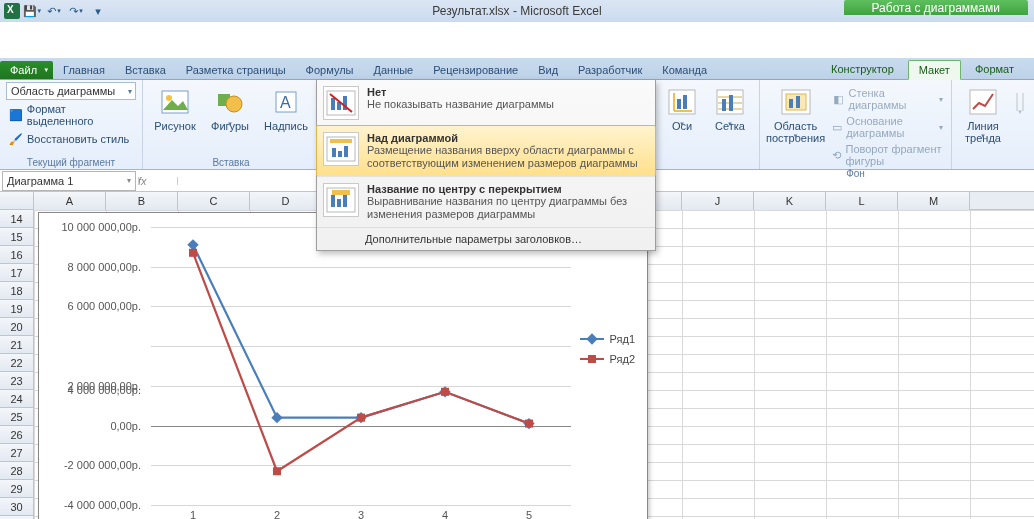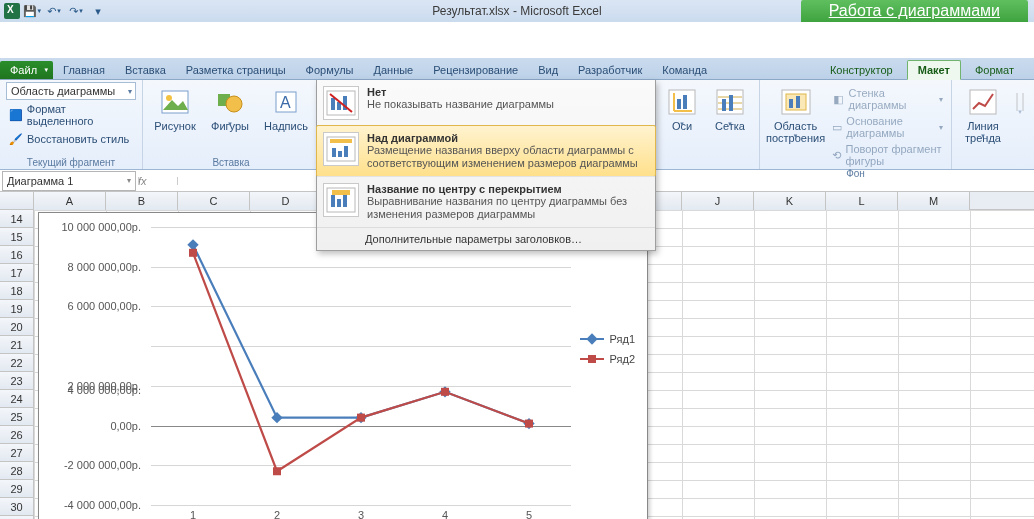--- a/index.html
+++ b/index.html
@@ -6,30 +6,30 @@
   body { background: #fff; width: 1034px; height: 519px; overflow: hidden; font-size: 11px; color: #333; }
 
   
   .titlebar { height: 22px; background: linear-gradient(#dbe6f4,#cadbee); display: flex; align-items: center; position: relative; }
   .qat { display:flex; align-items:center; gap:2px; padding-left:4px;}
   .qat .excel-icon { width:16px; height:16px; background:#217346; border-radius:2px; position:relative;}
   .qat .excel-icon::after{content:"X"; color:#fff; font-weight:bold; font-size:10px; position:absolute; left:3px; top:1px;}
   .qat-btn { width:20px; height:18px; display:flex; align-items:center; justify-content:center; color:#2a5a8a; }
   .qat-drop::after{content:"▾"; font-size:7px; margin-left:1px;}
   .titlebar .doc-title { position:absolute; left:50%; transform:translateX(-50%); font-size:12px; color:#3b3b3b; }
-  .contextual { position:absolute; right:6px; top:0; height:22px; background:linear-gradient(#5fbf5f,#3ea33e); color:#fff; padding:0 28px; display:flex; align-items:center; font-size:16px; border-top-left-radius:2px; border-top-right-radius:2px;text-decoration:underline;}
+  .contextual { position:absolute; right:6px; top:0; height:15px; background:linear-gradient(#5fbf5f,#3ea33e); color:#fff; padding:0 28px; display:flex; align-items:center; font-size:12px; border-top-left-radius:2px; border-top-right-radius:2px;}
 
   
   .tabs { height:22px; background:linear-gradient(#cadbee,#bcd1e8); display:flex; align-items:flex-end; padding-left:0px; gap:0; border-bottom:1px solid #8ba8c7;margin-top:36px;}
   .tab { padding:3px 10px 3px 10px; font-size:11px; color:#2b4e76; cursor:default;}
   .tab.file { background:linear-gradient(#2a8e2a,#1f751f); color:#fff; border-top-left-radius:2px; border-top-right-radius:2px; position:relative; padding-right:16px;}
   .tab.file::after{content:"▾"; font-size:7px; position:absolute; right:5px; top:5px;}
-  .tab.active { background:#f2f6fb; border:1px solid #8ba8c7; border-bottom:1px solid #f2f6fb; border-top-left-radius:2px; border-top-right-radius:2px; margin-bottom:-1px;font-weight:bold;}
+  .tab.active { background:#f2f6fb; border:1px solid #8ba8c7; border-bottom:1px solid #f2f6fb; border-top-left-radius:2px; border-top-right-radius:2px; margin-bottom:-1px;}
   .tabs .spacer { flex:1; }
-  .chart-tabgroup{ display:flex; gap:4px; padding-right:10px;align-items:center;}
+  .chart-tabgroup{ display:flex; gap:4px; padding-right:10px;}
   .chart-tabgroup .tab{ color:#175c17;}
   .chart-tabgroup .tab.active{ background:#eef8ee; border:1px solid #6fb36f; border-bottom:1px solid #eef8ee;}
 
   
   .ribbon { height:90px; background:linear-gradient(#f4f8fd,#e5eefb); border-bottom:1px solid #9db6d3; display:flex; position:relative;}
   .group { border-right:1px solid #c6d4e6; padding:2px 6px 0 6px; display:flex; flex-direction:column; }
   .group-body{ flex:1; display:flex; align-items:flex-start; gap:4px;}
   .group-label{ text-align:center; font-size:10px; color:#5a7aa0; padding-bottom:1px;}
   .rb-col{ display:flex; flex-direction:column; gap:2px;}
   .rb-row{ display:flex; align-items:center; gap:3px; padding:1px 2px; font-size:11px; color:#2b4e76;}

